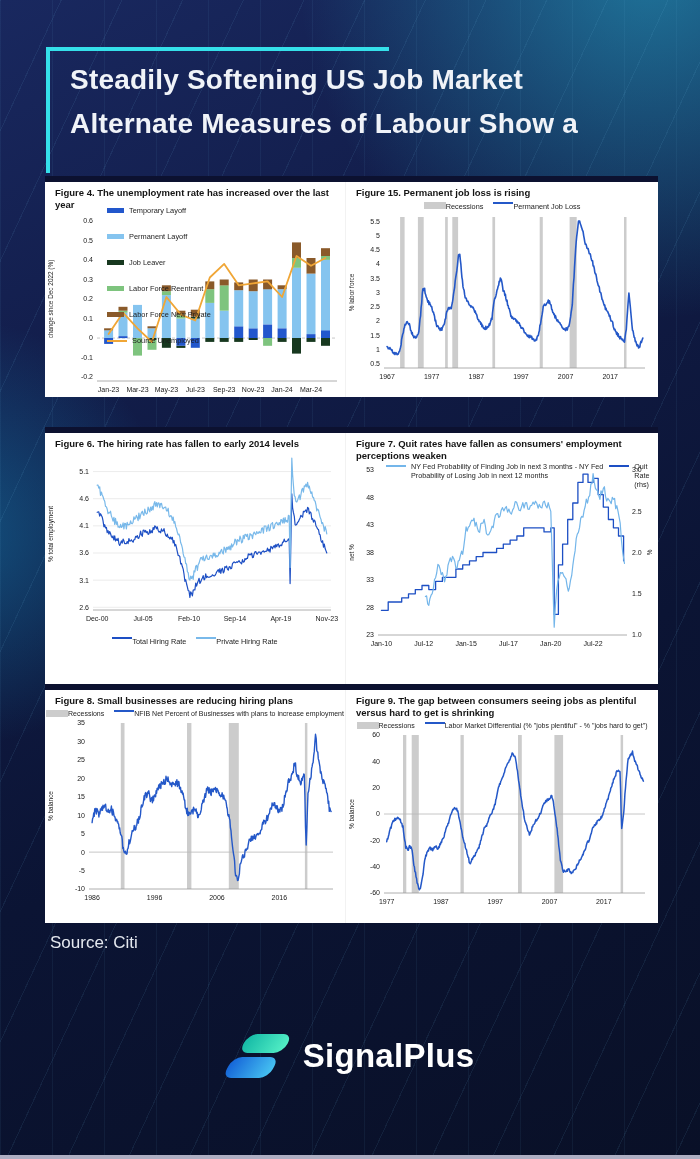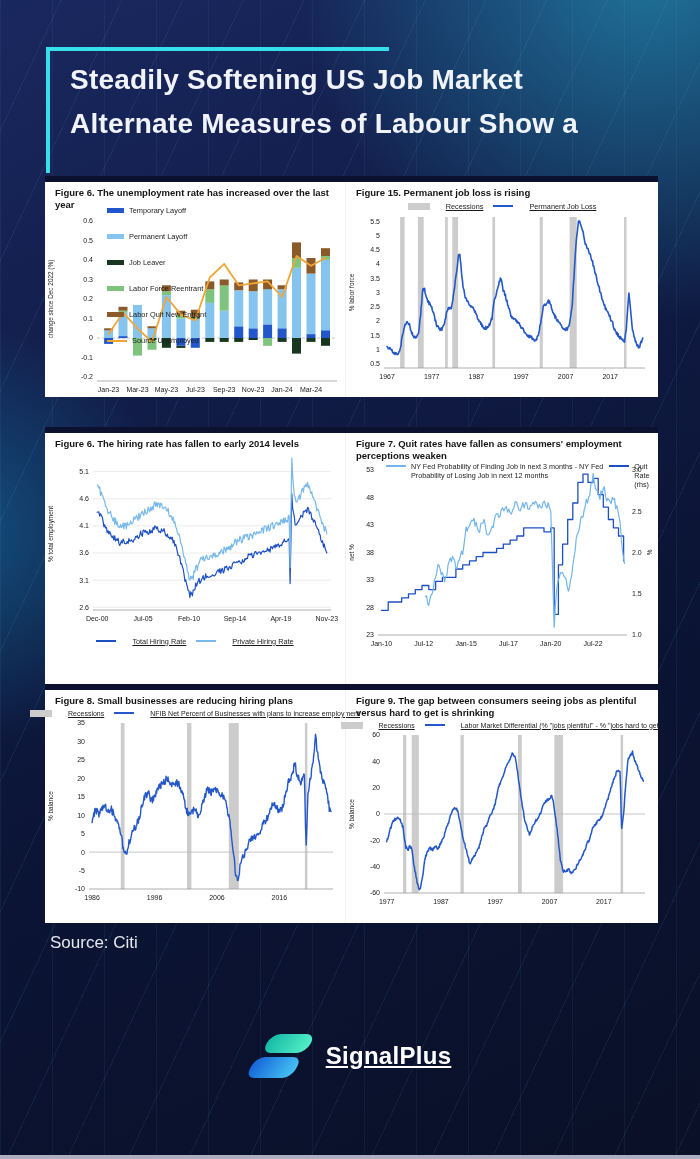--- a/index.html
+++ b/index.html
@@ -19,76 +19,76 @@
   .row{position:absolute;left:45px;width:613px;background:#ffffff;border-top:6px solid #0c1130;display:flex;z-index:1;}
   .row1{top:176px;height:221px;}
   .row2{top:427px;height:308px;}
   .row3{top:684px;height:239px;}
   .fig{position:relative;display:flex;flex-direction:column;}
   .fig-l{width:300px;}
   .fig-r{width:313px;border-left:1px solid #f2f2f2;}
   .fig-title{padding:5px 8px 0 10px;font-size:9.5px;font-weight:700;color:#141414;line-height:1.25;}
   .plot{position:relative;}
   .legend{display:flex;align-items:center;justify-content:center;gap:10px;font-size:7.3px;color:#1c1c1c;padding-top:3px;}
-  .legend .li{display:flex;align-items:center;gap:16px;white-space:nowrap;text-decoration:underline;}
+  .legend .li{display:flex;gap:0;white-space:nowrap;}
   .sw-band{display:inline-block;width:22px;height:7px;background:#cccccc;}
   .sw-line{display:inline-block;width:20px;height:2px;}
   .legend-f14{position:absolute;left:62px;top:24px;z-index:2;display:flex;flex-direction:column;gap:17px;font-size:7.4px;color:#1c1c1c;}
   .legend-f14 .li{display:flex;align-items:center;gap:5px;}
   .legend-f14 .sw{display:inline-block;width:17px;height:5px;}
   .legend-f7{position:absolute;left:40px;top:0px;z-index:2;display:flex;flex-direction:row;gap:2px;font-size:7.2px;color:#1c1c1c;width:268px;}
   .legend-f7 .li{display:flex;align-items:flex-start;gap:5px;}
   .legend-f7 .sw-line{margin-top:3px;flex:0 0 20px;}
   .legend-sm{font-size:7.0px;}
   svg text{font-family:"Liberation Sans",sans-serif;}
   .source{position:absolute;left:50px;top:933px;font-size:17px;color:#e4e8ef;z-index:1;}
   .logo{position:absolute;left:50%;top:1032px;transform:translateX(-50%);display:flex;align-items:center;gap:13px;z-index:1;}
   .logo-icon{position:relative;width:64px;height:48px;}
   .logo-top{position:absolute;right:2px;top:2px;width:44px;height:19px;border-radius:9px;
     background:linear-gradient(100deg,#14b9a6,#55f0c6);transform:skewX(-28deg);}
   .logo-bottom{position:absolute;left:2px;bottom:2px;width:46px;height:21px;border-radius:9px;
     background:linear-gradient(280deg,#47c4f2,#1463d8);transform:skewX(-28deg);}
-  .brand{color:#ffffff;font-size:24px;font-weight:700;letter-spacing:.3px;text-decoration:underline;}
+  .brand{color:#ffffff;font-size:33px;font-weight:700;letter-spacing:.3px;}
   .bottom-strip{position:absolute;left:0;bottom:0;width:100%;height:4px;background:#aeaec2;z-index:2;}
 </style>
 </head>
 <body>
 
 <div class="page">
 
   <div class="bracket-h"></div>
   <div class="bracket-v"></div>
   <div class="title">
     <div>Steadily Softening US Job Market</div>
     <div>Alternate Measures of Labour Show a</div>
   </div>
 
   <div class="row row1">
     <div class="fig fig-l">
-      <div class="fig-title">Figure 6. The unemployment rate has increased over the last year</div>
+      <div class="fig-title">Figure 4. The unemployment rate has increased over the last year</div>
       <div class="legend-f14">
         <span class="li">
             <span class="sw" style="background: rgb(34, 87, 204);"></span>
             <span>Temporary Layoff</span>
           </span>
         <span class="li">
             <span class="sw" style="background: rgb(133, 196, 239);"></span>
             <span>Permanent Layoff</span>
           </span>
         <span class="li">
             <span class="sw" style="background: rgb(23, 56, 31);"></span>
             <span>Job Leaver</span>
           </span>
         <span class="li">
             <span class="sw" style="background: rgb(126, 196, 126);"></span>
             <span>Labor Force Reentrant</span>
           </span>
         <span class="li">
             <span class="sw" style="background: rgb(138, 90, 42);"></span>
-            <span>Labor Quit New Entrant</span>
+            <span>Labor Force New Private</span>
           </span>
         <span class="li">
             <span class="sw-line" style="background: rgb(240, 166, 54);"></span>
             <span>Source Unemployed</span>
           </span>
       </div>
       <div class="plot">
           <svg viewBox="0 0 298 194" style="display:block;width:298px;height:194px">
             <text x="48" y="12.304761904761898" text-anchor="end" font-size="7" fill="#1a1a1a">0.6</text>
             <text x="48" y="31.828571428571443" text-anchor="end" font-size="7" fill="#1a1a1a">0.5</text>

